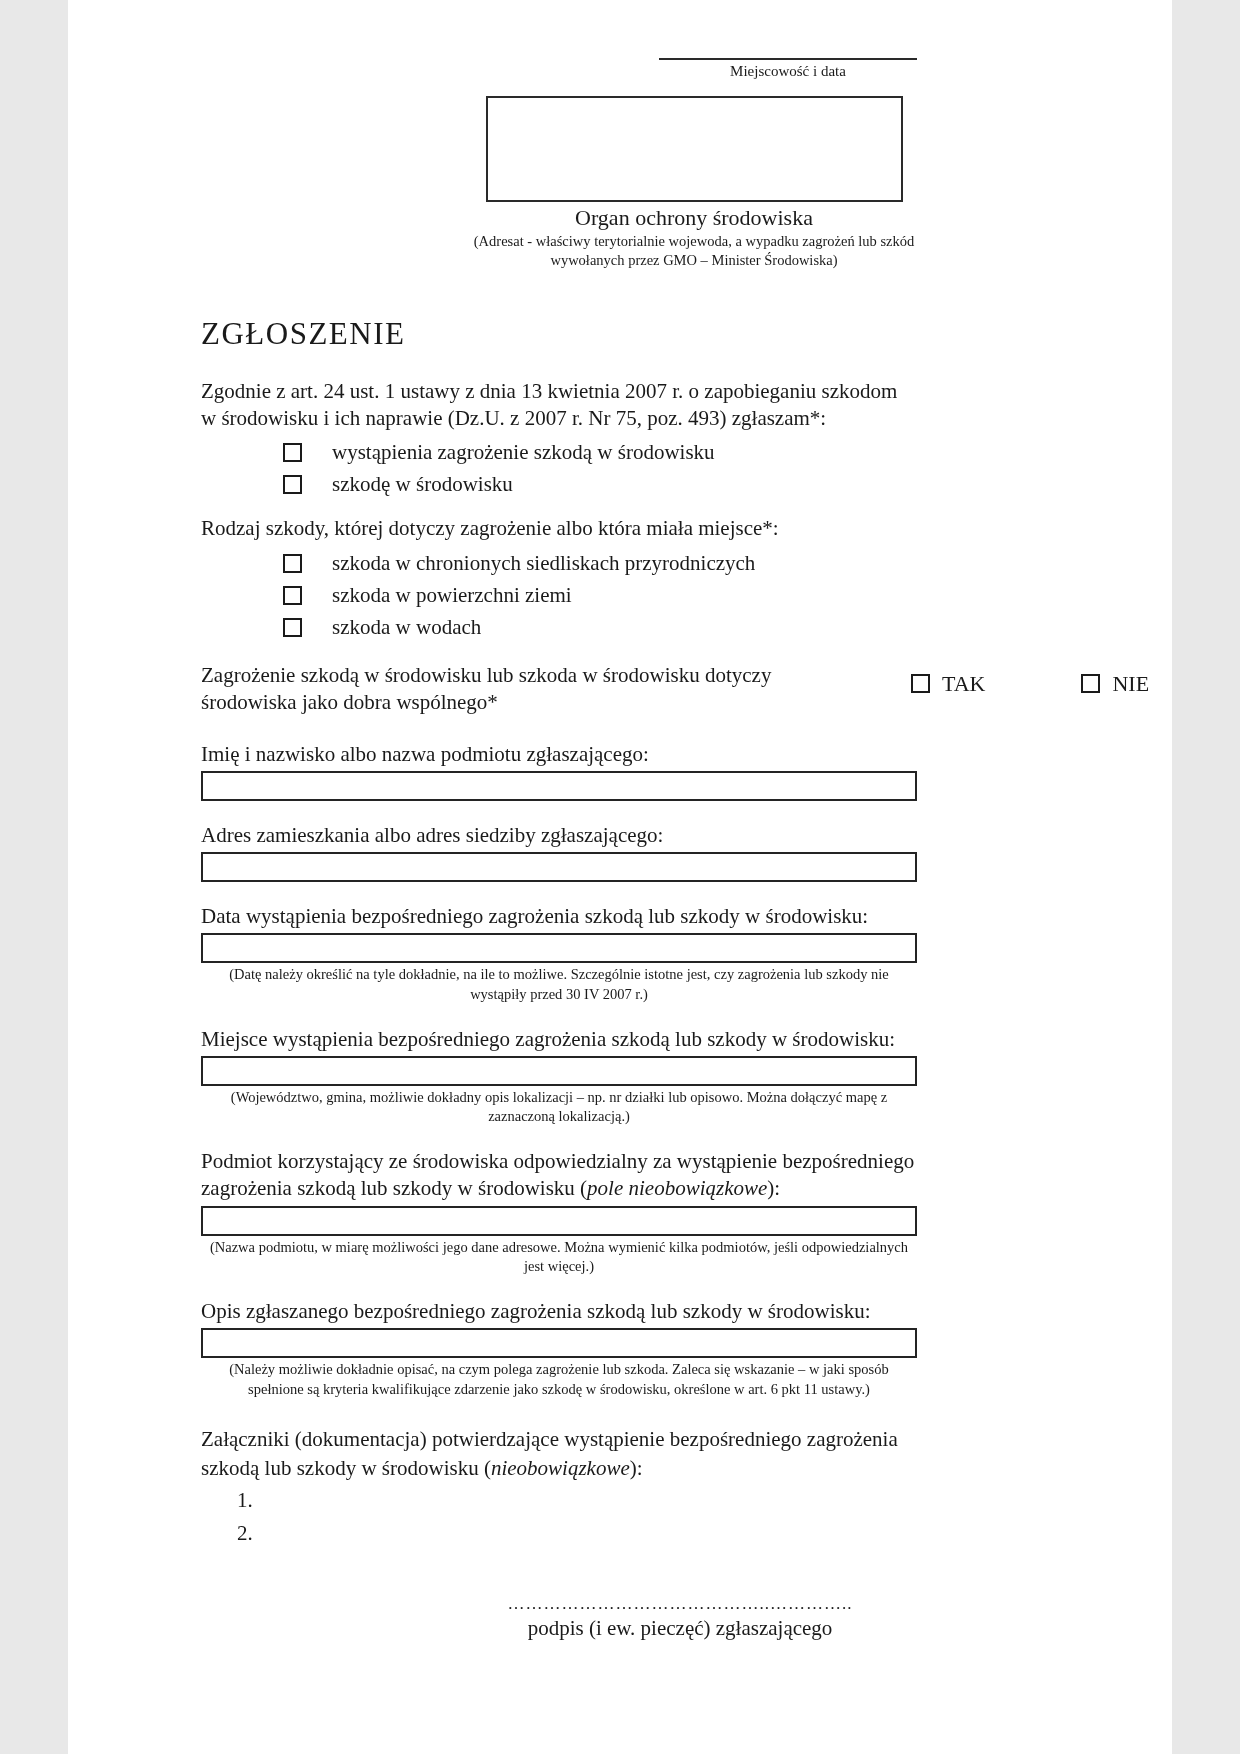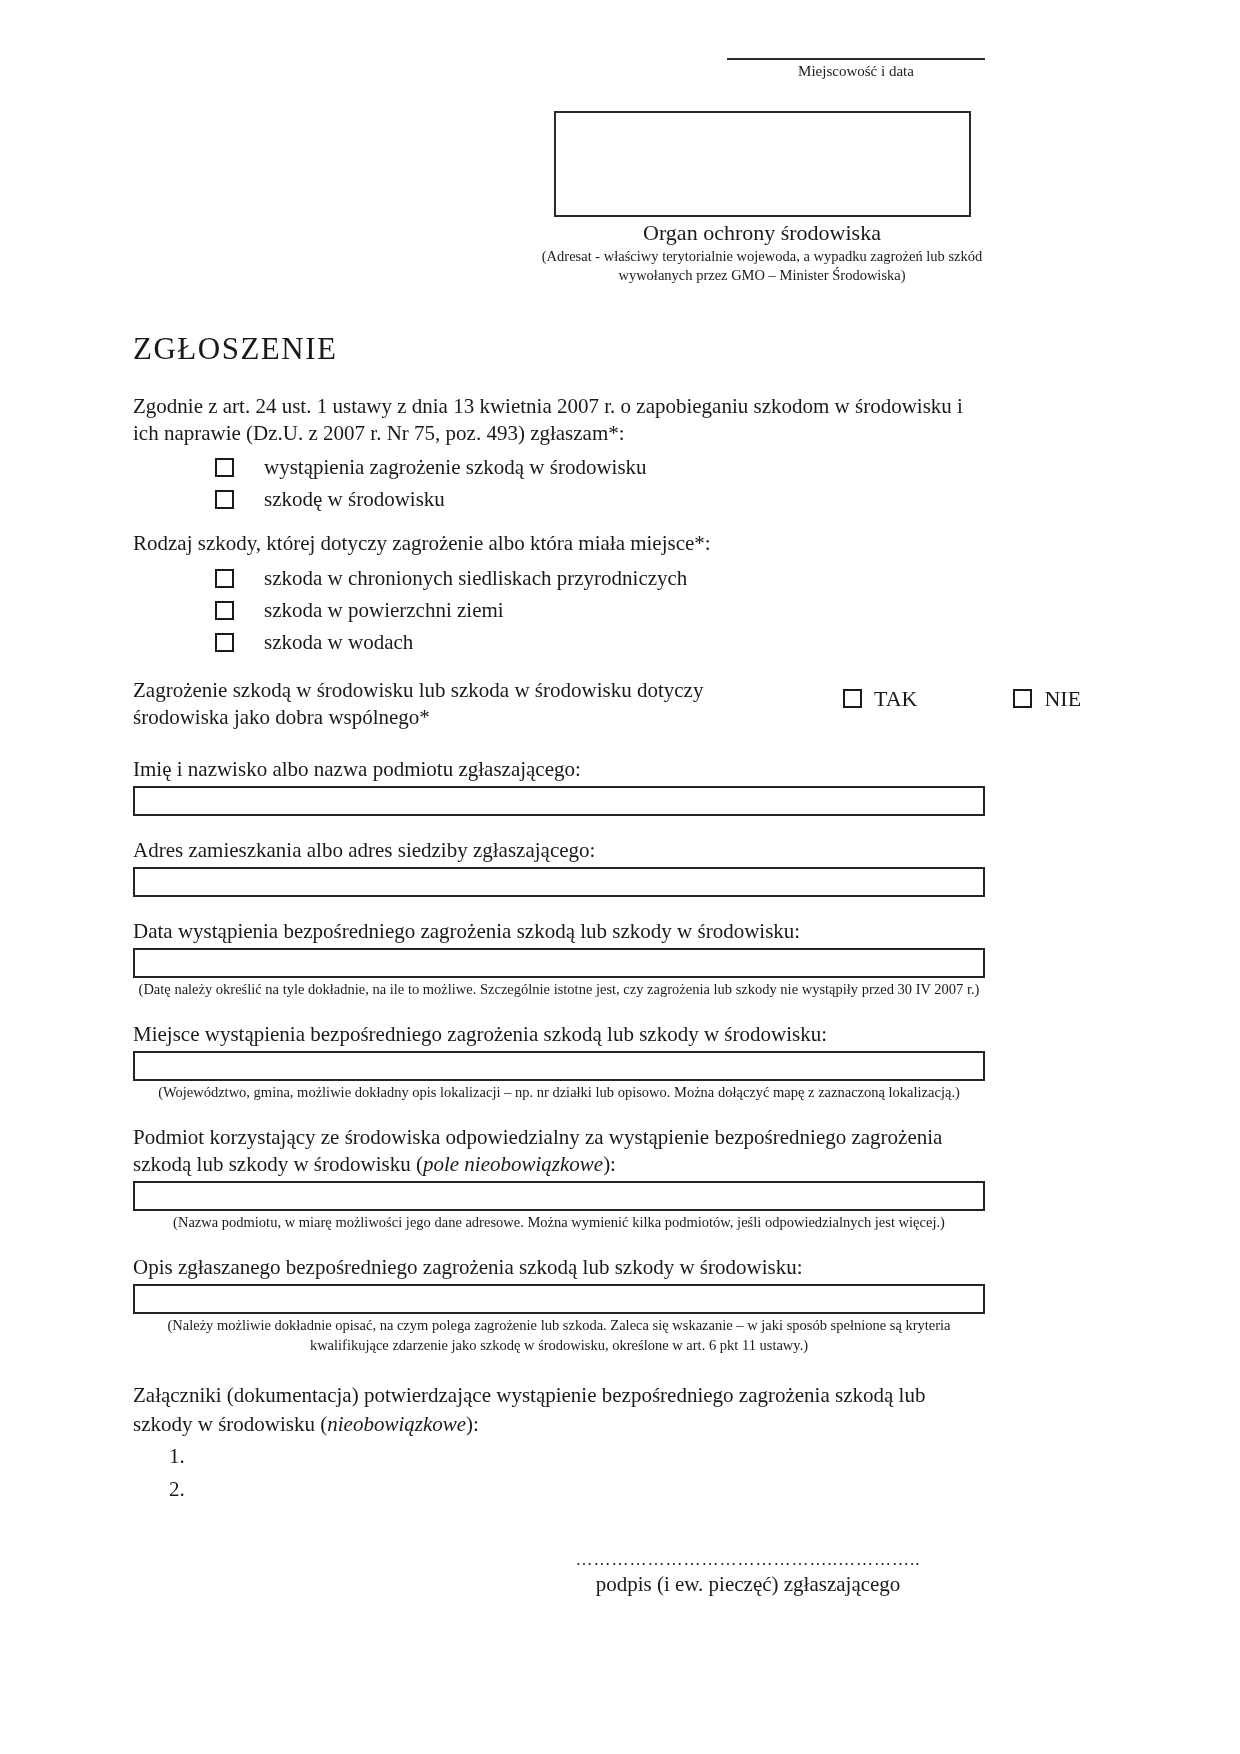--- a/index.html
+++ b/index.html
@@ -1,34 +1,34 @@
 <!DOCTYPE html>
 <html lang="pl"><head>
 <meta charset="utf-8">
 <style>
   html, body { margin: 0; padding: 0; background: #e8e8e8; }
   .page {
     position: relative;
-    width: 1240px;
+    width: 1104px;
     height: 1754px;
     margin: 0 auto;
     background: #ffffff;
     box-sizing: border-box;
     padding: 58px 255px 0 133px;
     font-family: "Liberation Serif", "DejaVu Serif", serif;
     color: #1a1a1a;
   }
 
   
   .topright { width: 258px; margin-left: auto; }
   .topright .writeline { border-top: 2px solid #2a2a2a; height: 0; }
   .topright .cap { font-size: 15px; text-align: center; padding-top: 3px; }
 
   
-  .addr { width: 446px; margin-left: auto; margin-top: 31px; text-align: center; }
+  .addr { width: 446px; margin-left: auto; margin-top: 16px; text-align: center; }
   .addr-box {
     width: 413px; height: 102px; margin: 0 auto;
     border: 2px solid #2a2a2a; background: #fff;
   }
   .addr-title { font-size: 22px; margin-top: 3px; }
   .addr-note { font-size: 14.5px; line-height: 1.3; margin-top: 1px; }
 
   h1.doc-title {
     text-align: left; font-weight: normal;
     font-size: 31px; letter-spacing: 1.5px;

